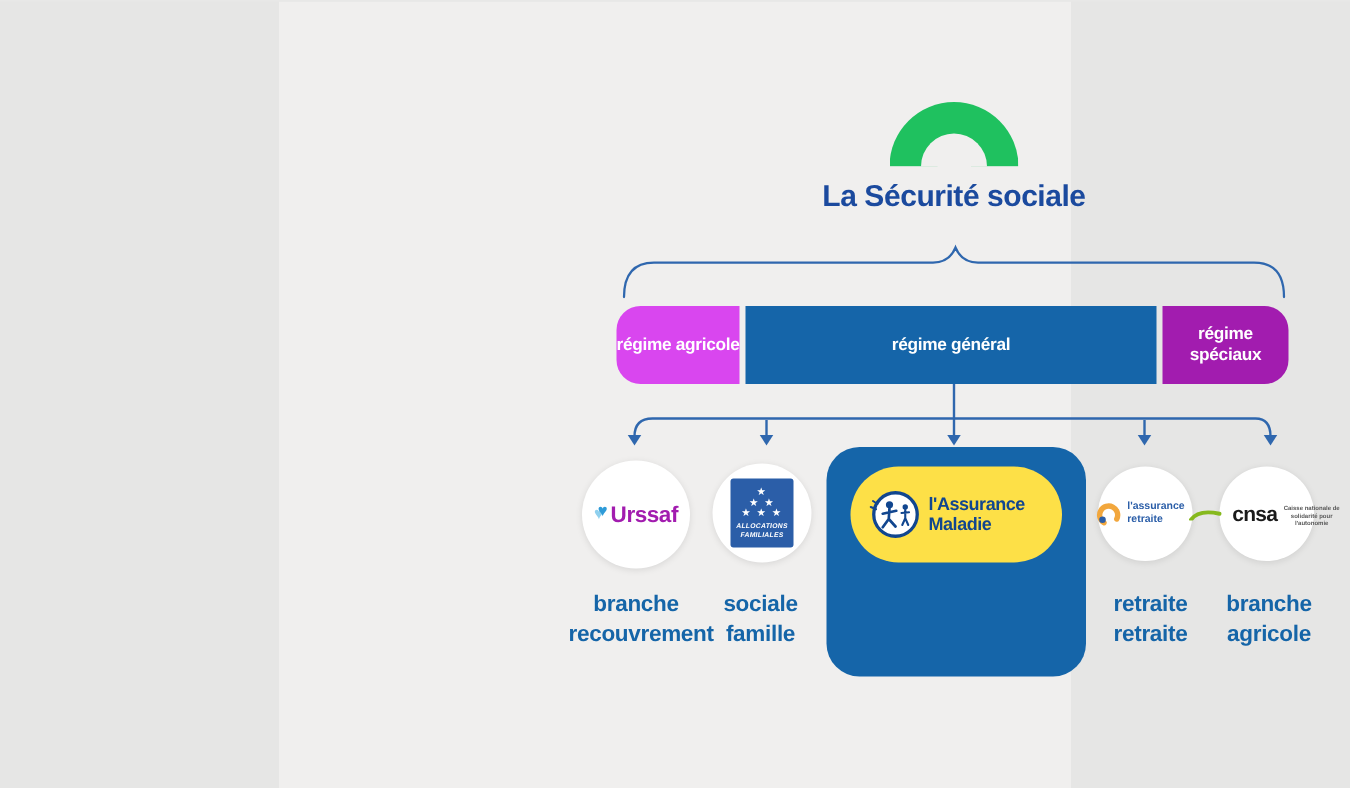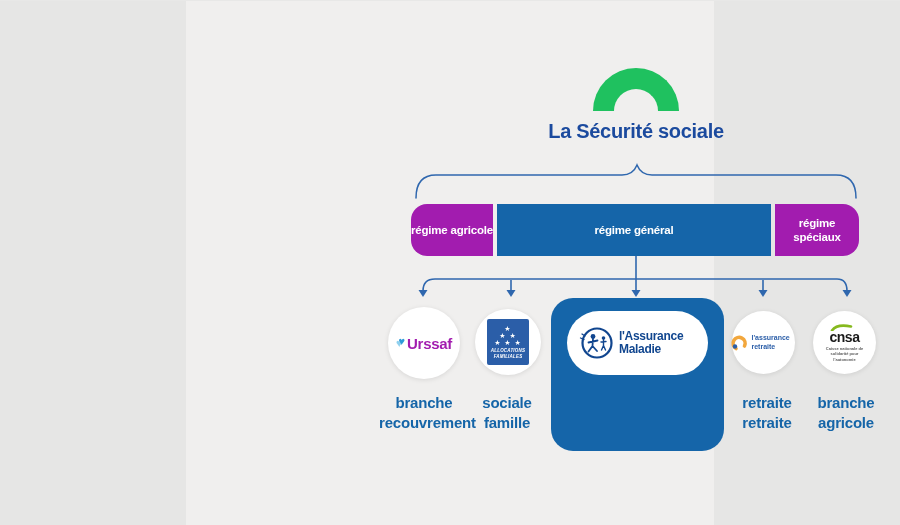--- a/index.html
+++ b/index.html
@@ -11,21 +11,21 @@
         border:21px solid #1fc15f;border-bottom:none;
         border-radius:86px 86px 0 0;}
 
   .title{position:absolute;left:300px;top:119px;width:300px;text-align:center;
          font-size:20px;font-weight:bold;color:#1b4a9e;letter-spacing:-0.3px;}
 
   svg.lines{position:absolute;overflow:visible;}
 
   .regime{position:absolute;top:203px;height:52px;display:flex;align-items:center;justify-content:center;
           color:#ffffff;font-weight:bold;font-size:11.5px;letter-spacing:-0.2px;text-align:center;line-height:1.25;}
-  .regime.agricole{left:225px;width:82px;background:#a21caf;border-radius:16px 0 0 16px;}
+  .regime.agricole{left:225px;width:82px;background:#d946ef;border-radius:16px 0 0 16px;}
   .regime.general{left:311px;width:274px;background:#1565a9;text-align:center;}
   .regime.speciaux{left:589px;width:84px;background:#a21caf;border-radius:0 16px 16px 0;}
 
   .circle{position:absolute;background:#ffffff;border-radius:50%;
           box-shadow:0 1px 5px rgba(0,0,0,0.10);
           display:flex;align-items:center;justify-content:center;}
   .c-urssaf{left:202px;top:306px;width:72px;height:72px;}
   .c-caf{left:289px;top:308px;width:66px;height:66px;}
   .c-retraite{left:546px;top:310px;width:63px;height:63px;}
   .c-cnsa{left:627px;top:310px;width:63px;height:63px;}
@@ -34,35 +34,35 @@
   .heart1{color:#8fd0ee;font-size:11px;line-height:1;}
   .heart2{color:#2e9bd8;font-size:11px;line-height:1;margin-left:-4px;margin-top:-3px;}
   .urssaf-word{color:#a21caf;font-weight:bold;font-size:15px;letter-spacing:-0.3px;margin-left:2px;}
 
   .caf-square{width:42px;height:46px;background:#2b5ea8;border-radius:2px;
               display:flex;flex-direction:column;align-items:center;justify-content:center;color:#fff;}
   .caf-stars{line-height:7px;font-size:7px;text-align:center;letter-spacing:1px;}
   .caf-caption{font-size:4.5px;font-style:italic;font-weight:bold;text-align:center;line-height:1.25;margin-top:2px;letter-spacing:0.2px;}
 
   .central-box{position:absolute;left:365px;top:297px;width:173px;height:153px;background:#1565a9;border-radius:22px;}
-  .pill{position:absolute;left:16px;top:13px;width:141px;height:64px;background:#ffffff;border-radius:32px;
+  .pill{position:absolute;left:16px;top:13px;width:141px;height:64px;background:#fde047;border-radius:32px;
         display:flex;align-items:center;justify-content:center;gap:5px;}
   .am-name{width:78px;font-size:12px;font-weight:bold;color:#11468f;line-height:1.05;letter-spacing:-0.3px;}
 
   .branch-label{position:absolute;top:392px;text-align:center;color:#1565a8;
                 font-weight:bold;font-size:15px;line-height:1.35;letter-spacing:-0.2px;}
   .bl-recouvrement{left:193px;width:90px;}
   .bl-famille{left:276px;width:90px;}
   .bl-retraite{left:536px;width:90px;}
   .bl-autonomie{left:615px;width:90px;}
 
   .retraite-lockup{display:flex;align-items:center;gap:2px;}
   .retraite-word{font-size:7px;font-weight:bold;color:#2b5ea8;line-height:1.15;width:46px;}
 
-  .cnsa-lockup{display:flex;flex-direction:column;align-items:center;}
+  .cnsa-lockup{display:flex;flex-direction:row;align-items:center;}
   .cnsa-word{font-size:14px;font-weight:bold;color:#1a1a1a;letter-spacing:-0.5px;line-height:1;margin-top:-1px;}
   .cnsa-tagline{font-size:4px;color:#5a5a5a;font-weight:bold;text-align:center;width:46px;line-height:1.3;margin-top:2px;}
 </style>
 </head>
 <body>
 
 <div class="stage">
   <div class="panel">
 
     <div class="arch"></div>

